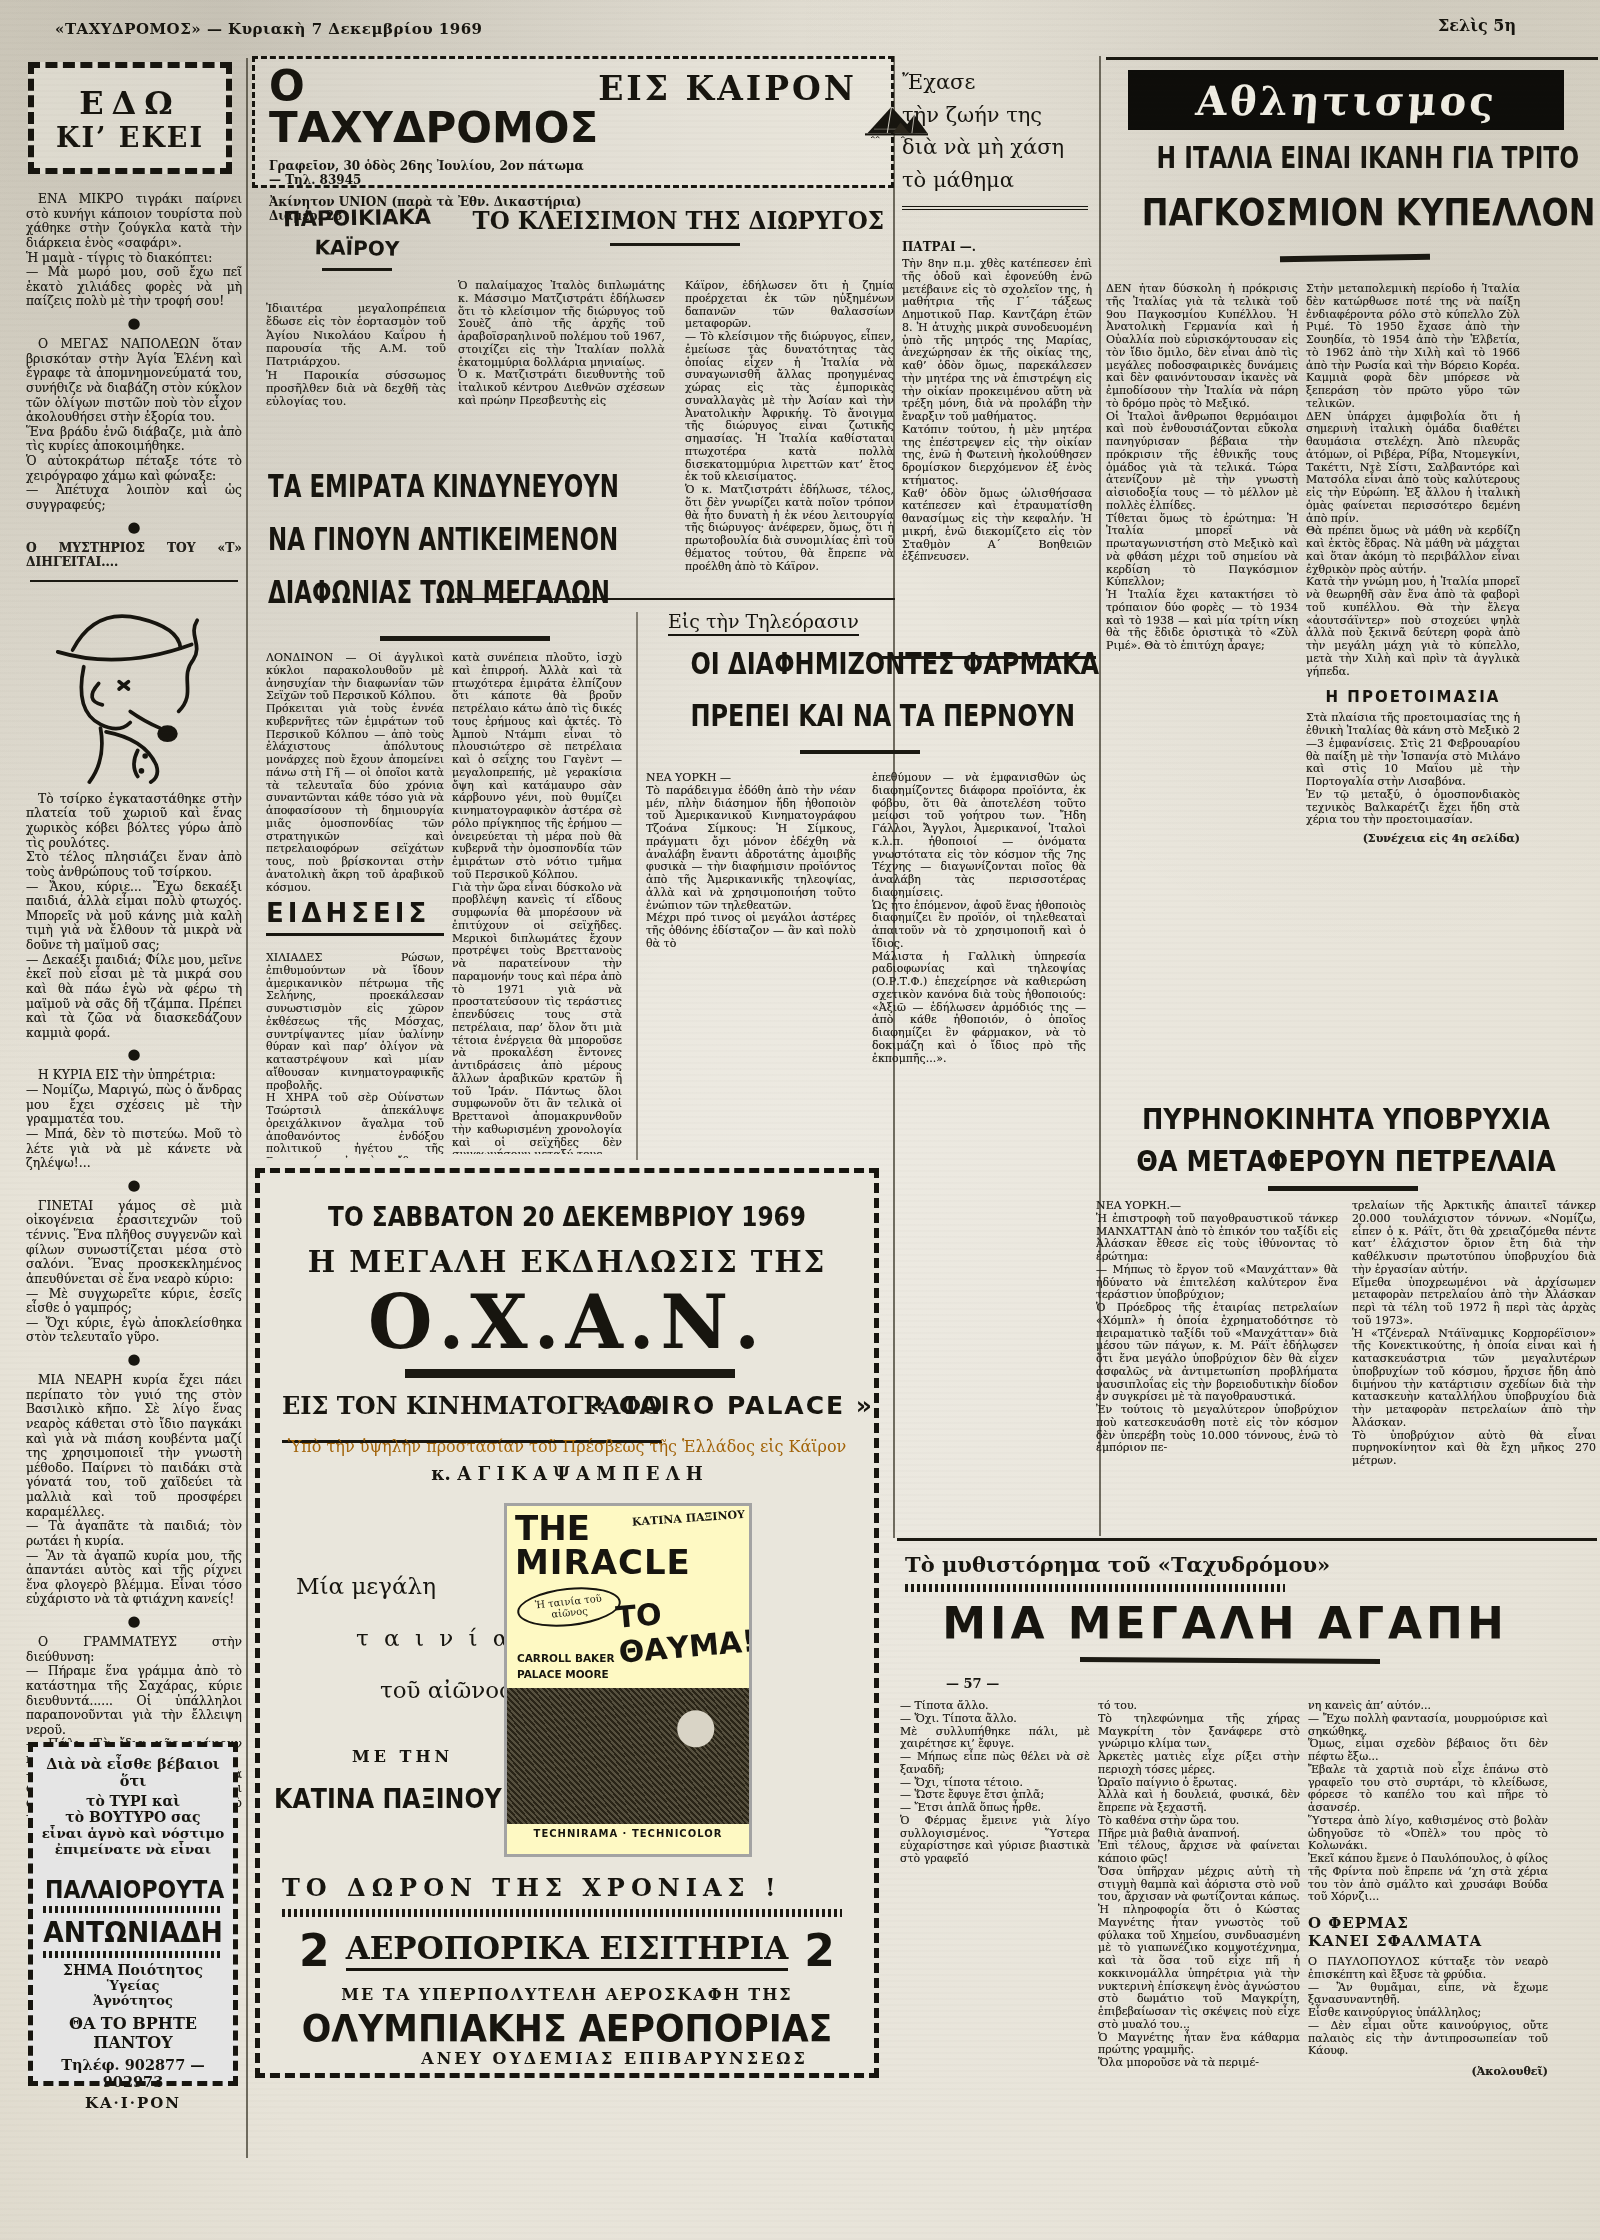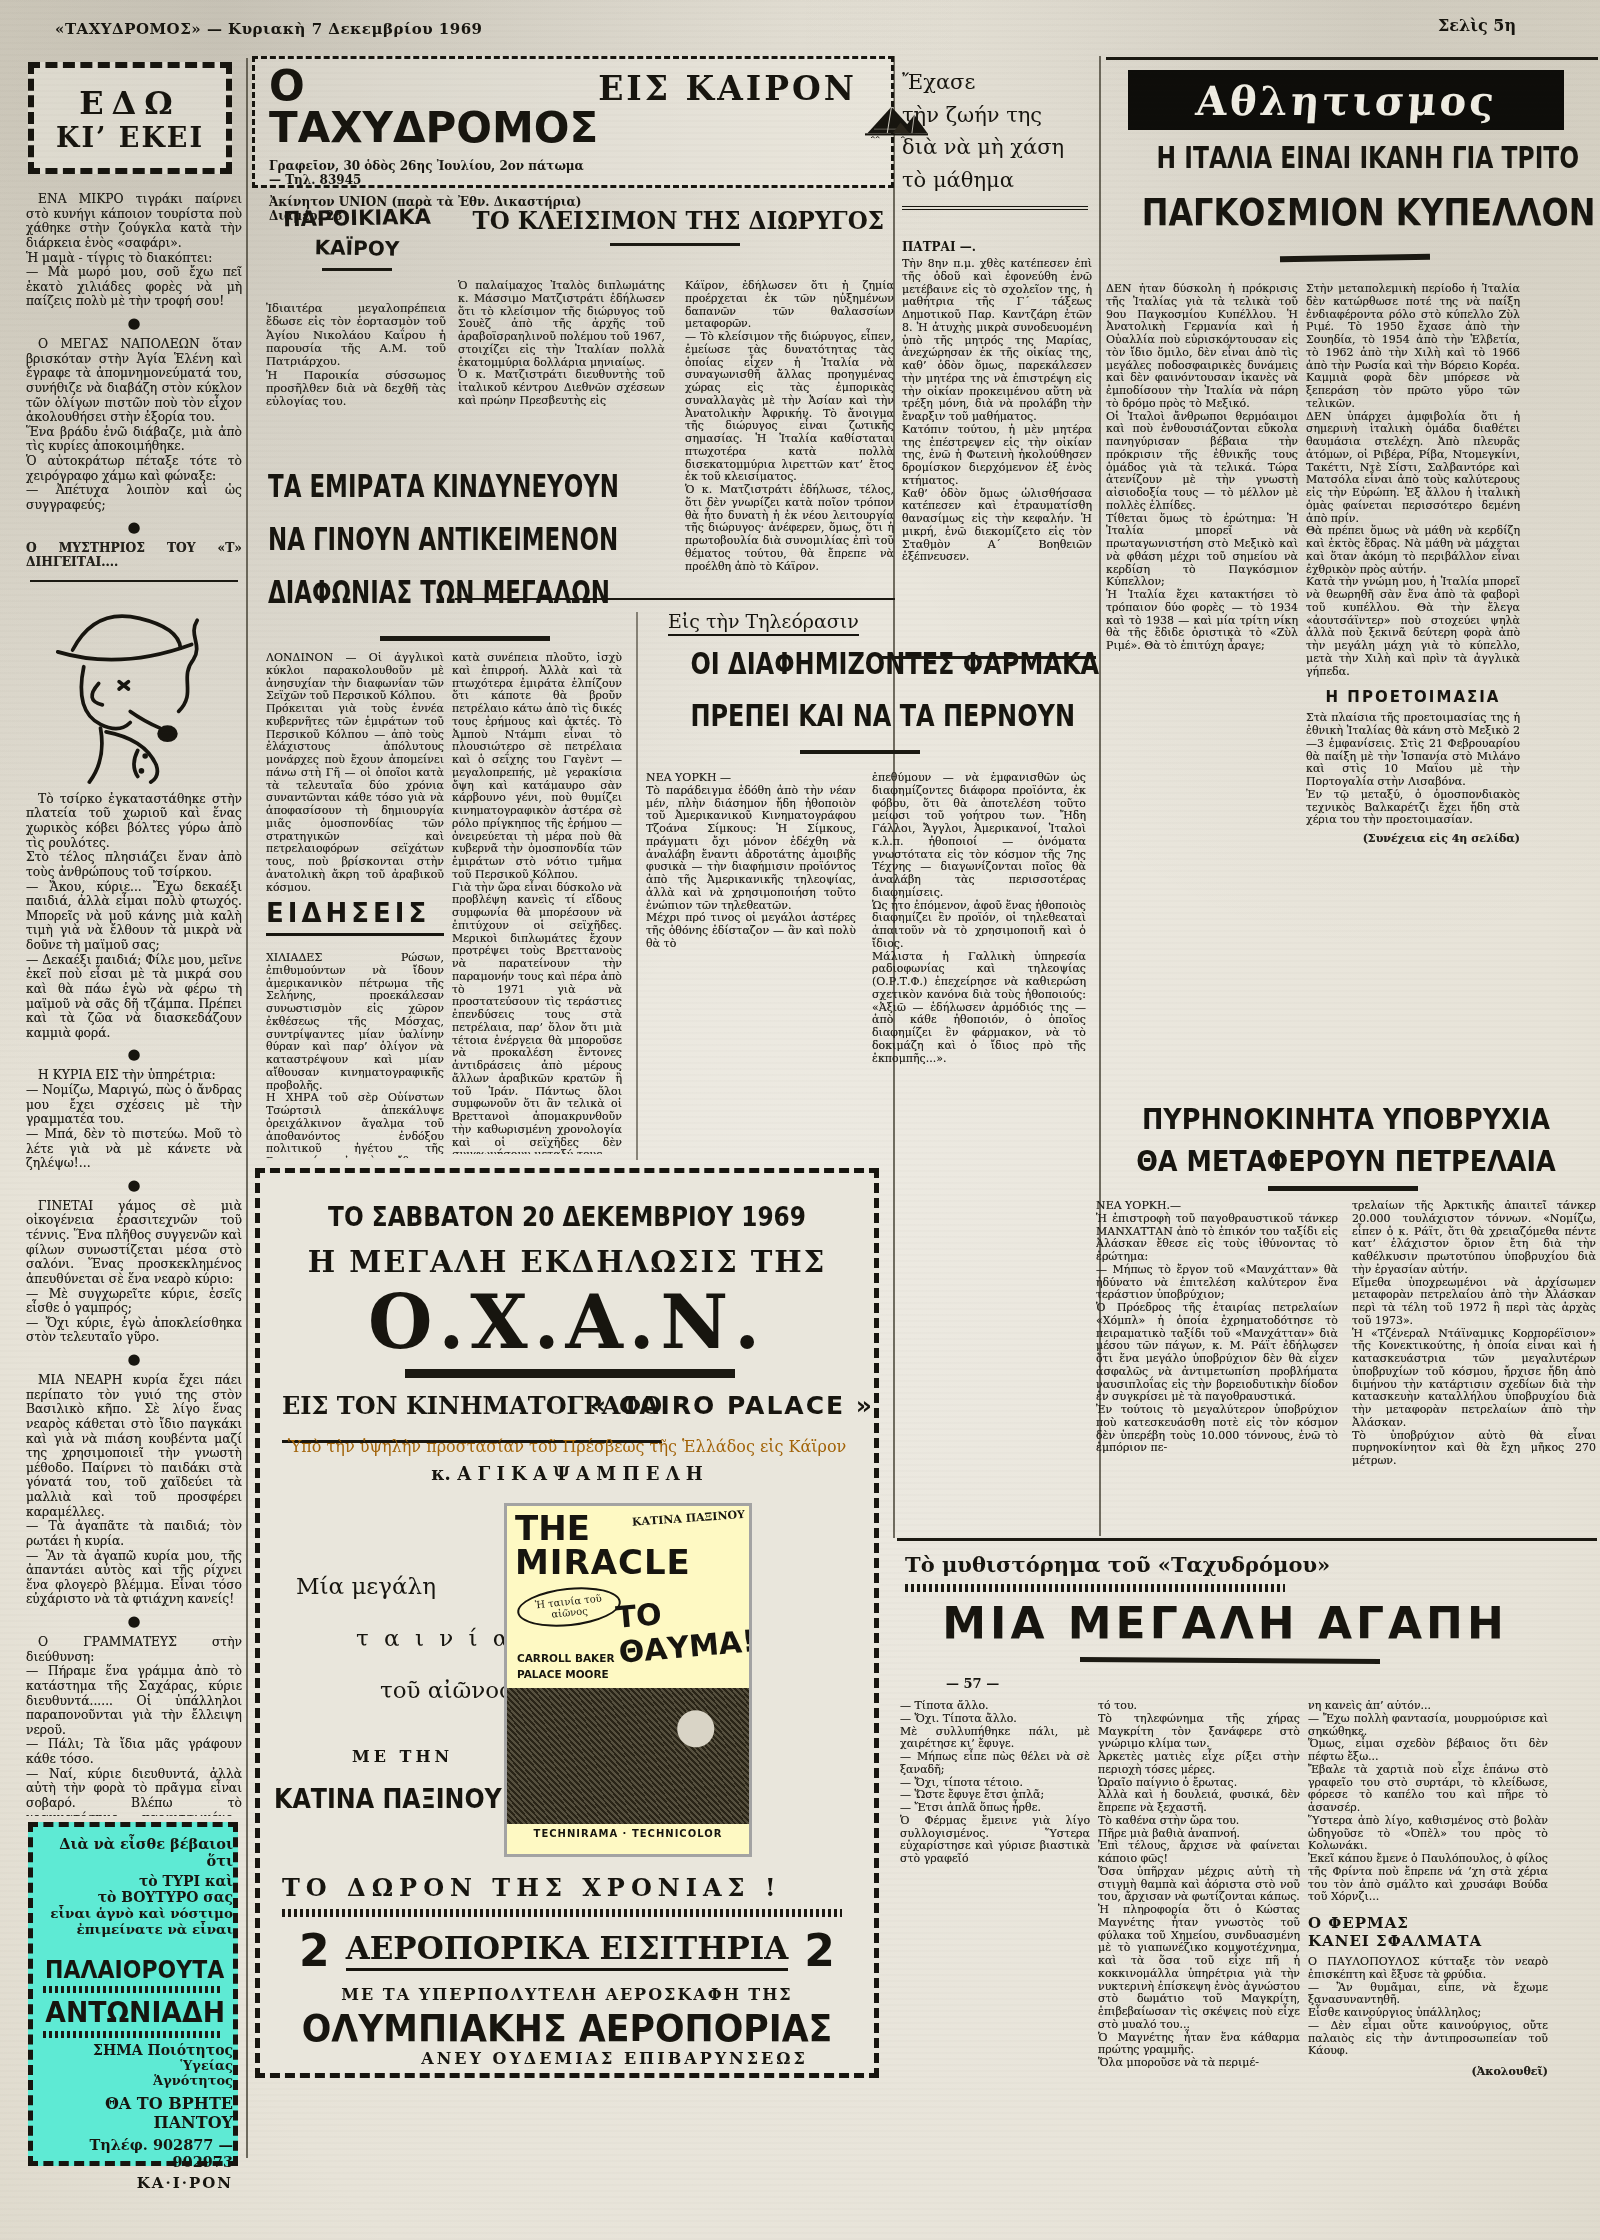--- a/index.html
+++ b/index.html
@@ -91,21 +91,21 @@
   <p class="flow2">ΜΙΑ ΝΕΑΡΗ κυρία ἔχει πάει περίπατο τὸν γυιό της στὸν Βασιλικὸ κῆπο. Σὲ λίγο ἕνας νεαρὸς κάθεται στὸ ἴδιο παγκάκι καὶ γιὰ νὰ πιάση κουβέντα μαζί της χρησιμοποιεῖ τὴν γνωστὴ μέθοδο. Παίρνει τὸ παιδάκι στὰ γόνατά του, τοῦ χαϊδεύει τὰ μαλλιὰ καὶ τοῦ προσφέρει καραμέλλες.
 — Τὰ ἀγαπᾶτε τὰ παιδιά; τὸν ρωτάει ἡ κυρία.
 — Ἂν τὰ ἀγαπῶ κυρία μου, τῆς ἀπαντάει αὐτὸς καὶ τῆς ρίχνει ἕνα φλογερὸ βλέμμα. Εἶναι τόσο εὐχάριστο νὰ τὰ φτιάχνη κανείς!</p>
   <div class="bull">●</div>
   <p class="flow2">Ο ΓΡΑΜΜΑΤΕΥΣ στὴν διεύθυνση:
 — Πήραμε ἕνα γράμμα ἀπὸ τὸ κατάστημα τῆς Σαχάρας, κύριε διευθυντά...... Οἱ ὑπάλληλοι παραπονοῦνται γιὰ τὴν ἔλλειψη νεροῦ.
 — Πάλι; Τὰ ἴδια μᾶς γράφουν κάθε τόσο.
 — Ναί, κύριε διευθυντά, ἀλλὰ αὐτὴ τὴν φορὰ τὸ πρᾶγμα εἶναι σοβαρό. Βλέπω τὸ γραμματόσημο..... καρφιτσωμένο.</p>
 </div>
 
-<div class="f" style="left:28px;top:1822px;width:200px;height:326px;border:5px dashed #17150f;background:#5eead4;text-align:right;padding-top:8px;z-index:4">
+<div class="f" style="left:28px;top:1742px;width:200px;height:326px;border:5px dashed #17150f;background:#e5e5e5;text-align:center;padding-top:8px;z-index:4">
   <div class="serifb" style="font-size:14.5px">Διὰ νὰ εἶσθε βέβαιοι ὅτι</div>
   <div class="serifb" style="font-size:14px;margin-top:4px">τὸ ΤΥΡΙ καὶ</div>
   <div class="serifb" style="font-size:14px">τὸ ΒΟΥΤΥΡΟ σας</div>
   <div class="serifb" style="font-size:13.5px">εἶναι ἁγνὸ καὶ νόστιμο</div>
   <div class="serifb" style="font-size:13.5px">ἐπιμείνατε νὰ εἶναι</div>
   <div class="hv" style="font-size:25px;margin-top:18px">
       <span class="sxC" style="transform:scaleX(.88)">ΠΑΛΑΙΟΡΟΥΤΑ</span>
     </div>
   <div class="hatch" style="height:7px;margin:2px 10px"></div>
   <div class="hv" style="font-size:29px">

